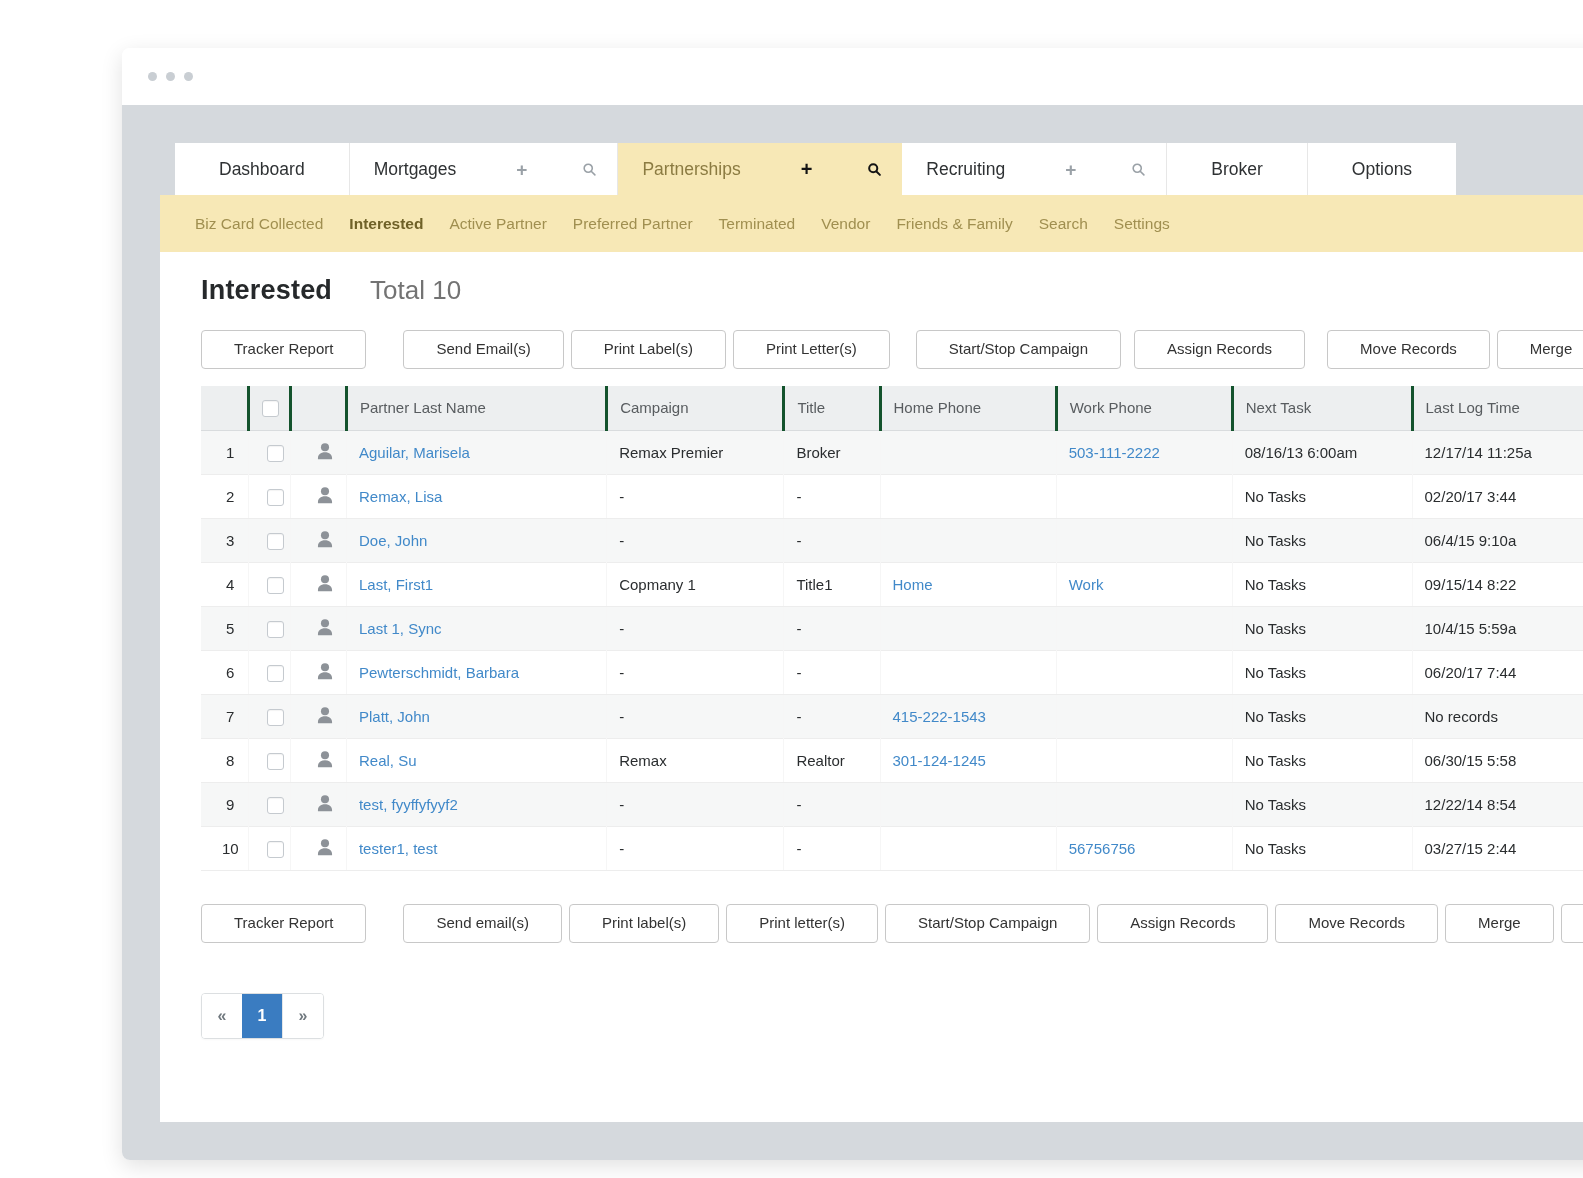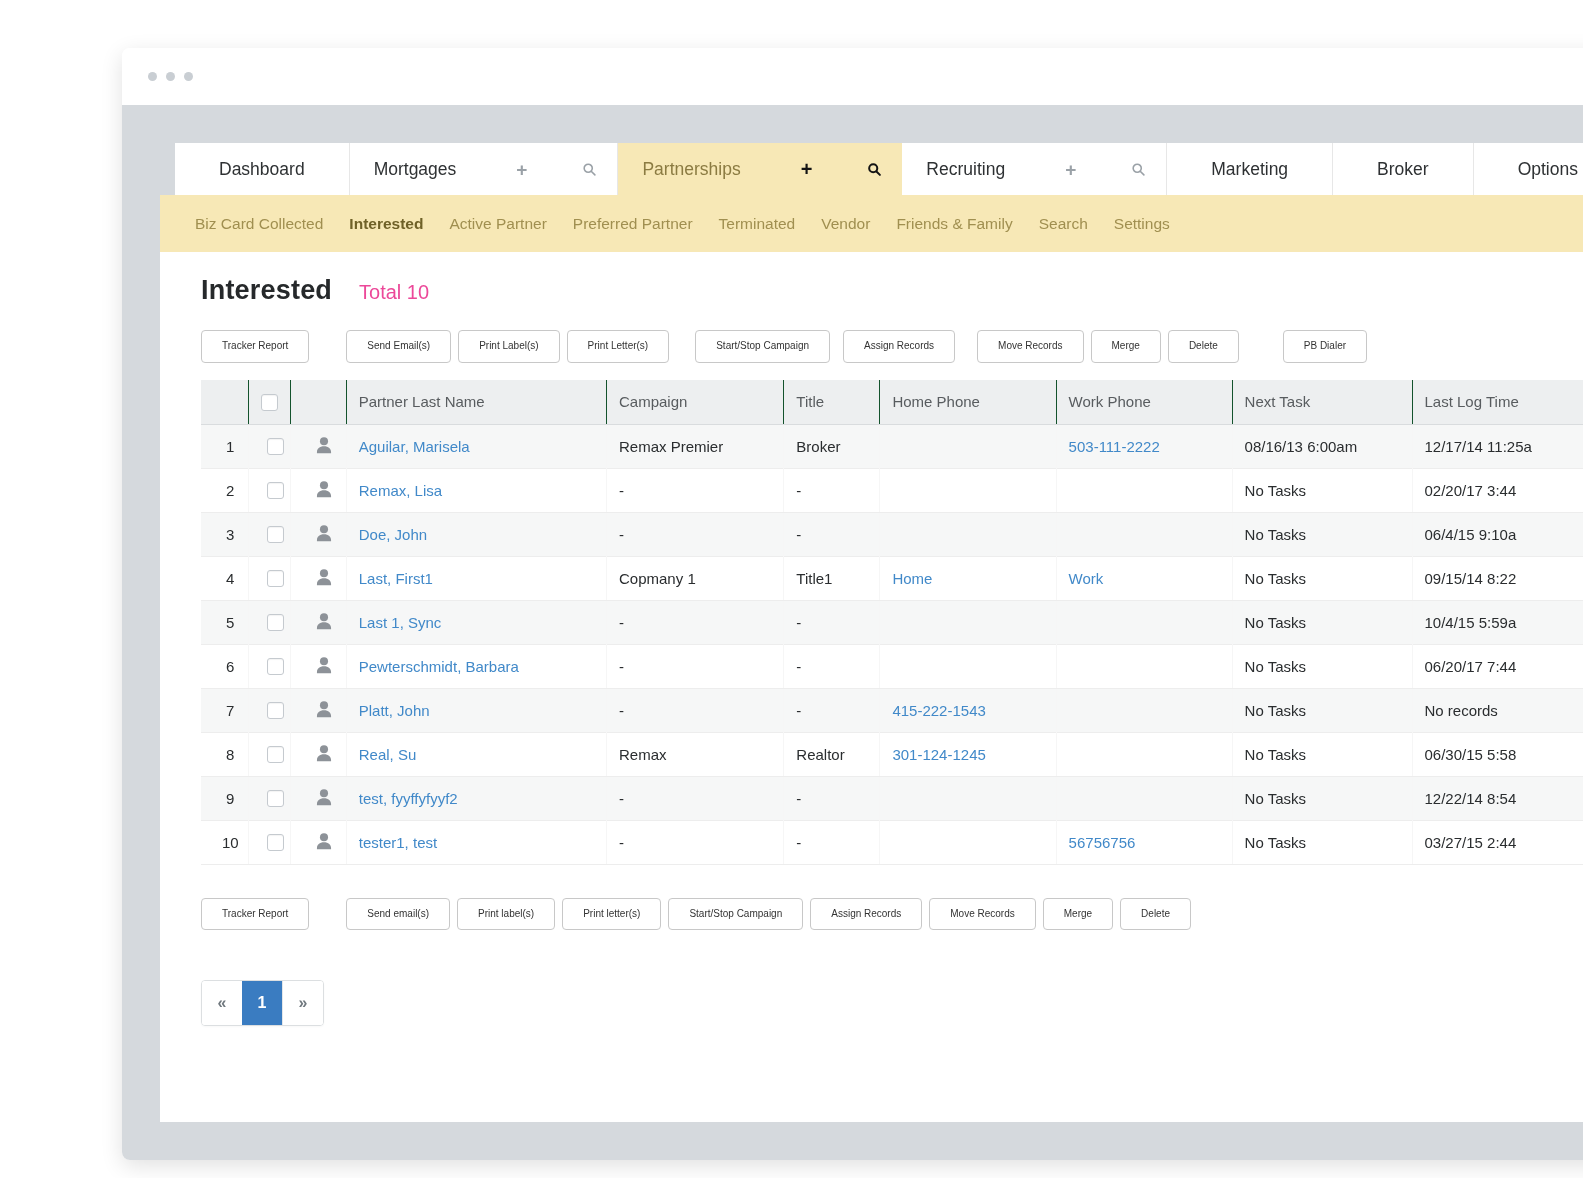--- a/index.html
+++ b/index.html
@@ -29,35 +29,35 @@
   .tab.active .search svg circle,.tab.active .search svg line{stroke-width:2.7;}
   
   .subnav{height:57px;background:#f7e8b6;display:flex;align-items:center;padding-left:35px;gap:26px;
           font-size:15.5px;color:#a08f50;flex:0 0 auto;}
   .subnav-item{cursor:pointer;white-space:nowrap;}
   .subnav-item.active{color:#6f6128;font-weight:bold;}
   
   .main{flex:1;background:#fff;padding-left:41px;overflow:hidden;}
   .page-head{display:flex;align-items:baseline;padding-top:23px;}
   .page-title{font-size:27px;font-weight:bold;color:#26292b;letter-spacing:.2px;}
-  .page-total{font-size:20px;color:#ec4899;margin-left:27px;}
+  .page-total{font-size:26px;color:#737373;margin-left:38px;}
   
   .toolbar{display:flex;align-items:center;gap:7px;margin-top:24px;}
-  .btn{background:#fff;border:1px solid #c8c8c8;border-radius:4px;padding:9px 20px;font-size:10px;
+  .btn{background:#fff;border:1px solid #c8c8c8;border-radius:4px;padding:9px 32px;font-size:15px;
        color:#333;font-family:inherit;cursor:pointer;white-space:nowrap;line-height:1.25;}
   .toolbar .btn:nth-child(2){margin-left:30px;}
   .toolbar.toolbar-top .btn:nth-child(5){margin-left:19px;}
   .toolbar.toolbar-top .btn:nth-child(6){margin-left:6px;}
   .toolbar.toolbar-top .btn:nth-child(7){margin-left:15px;}
   .toolbar.toolbar-top .btn:last-child{margin-left:37px;}
   .toolbar.toolbar-bottom{margin-top:33px;}
   
   table.grid{border-collapse:collapse;table-layout:fixed;margin-top:17px;font-size:15px;}
   table.grid th{background:#edeff0;height:44px;font-weight:normal;color:#585c5f;text-align:left;
-                padding:0 0 0 12px;border-bottom:1px solid #d9dcde;border-left:1px solid #14532d;
+                padding:0 0 0 12px;border-bottom:1px solid #d9dcde;border-left:3px solid #14532d;
                 white-space:nowrap;overflow:hidden;}
   table.grid th:first-child{border-left:none;}
   table.grid td{height:43px;padding:0 0 0 12px;border-left:1px solid rgba(0,0,0,0.035);
                 white-space:nowrap;overflow:hidden;color:#2a2d2f;}
   table.grid td:first-child{border-left:none;}
   table.grid tr.odd td{background:#f6f7f7;}
   table.grid tr.even td{background:#fff;border-top:1px solid #ededed;border-bottom:1px solid #ededed;}
   td.c-num,th.c-num{text-align:center;padding:0;color:#2a2d2f;}
   td.c-cb,th.c-cb{text-align:center;padding:0;}
   td.c-av,th.c-av{text-align:center;padding:0;}
@@ -113,23 +113,20 @@
             </div>
             <div class="tab has-icons">
               <span class="tab-label">Recruiting</span>
               <span class="plus">+</span>
               <span class="search">
                 <svg viewBox="0 0 20 20">
                   <circle cx="8.3" cy="8.3" r="5.4" fill="none" stroke="currentColor" stroke-width="2.1"></circle>
                   <line x1="12.6" y1="12.6" x2="17.2" y2="17.2" stroke="currentColor" stroke-width="2.1" stroke-linecap="round"></line>
                 </svg>
               </span>
-            </div>
-            <div class="tab">
-              <span class="tab-label">Marketing</span>
             </div>
             <div class="tab">
               <span class="tab-label">Broker</span>
             </div>
             <div class="tab">
               <span class="tab-label">Options</span>
             </div>
           </div>
 
         <div class="subnav">

